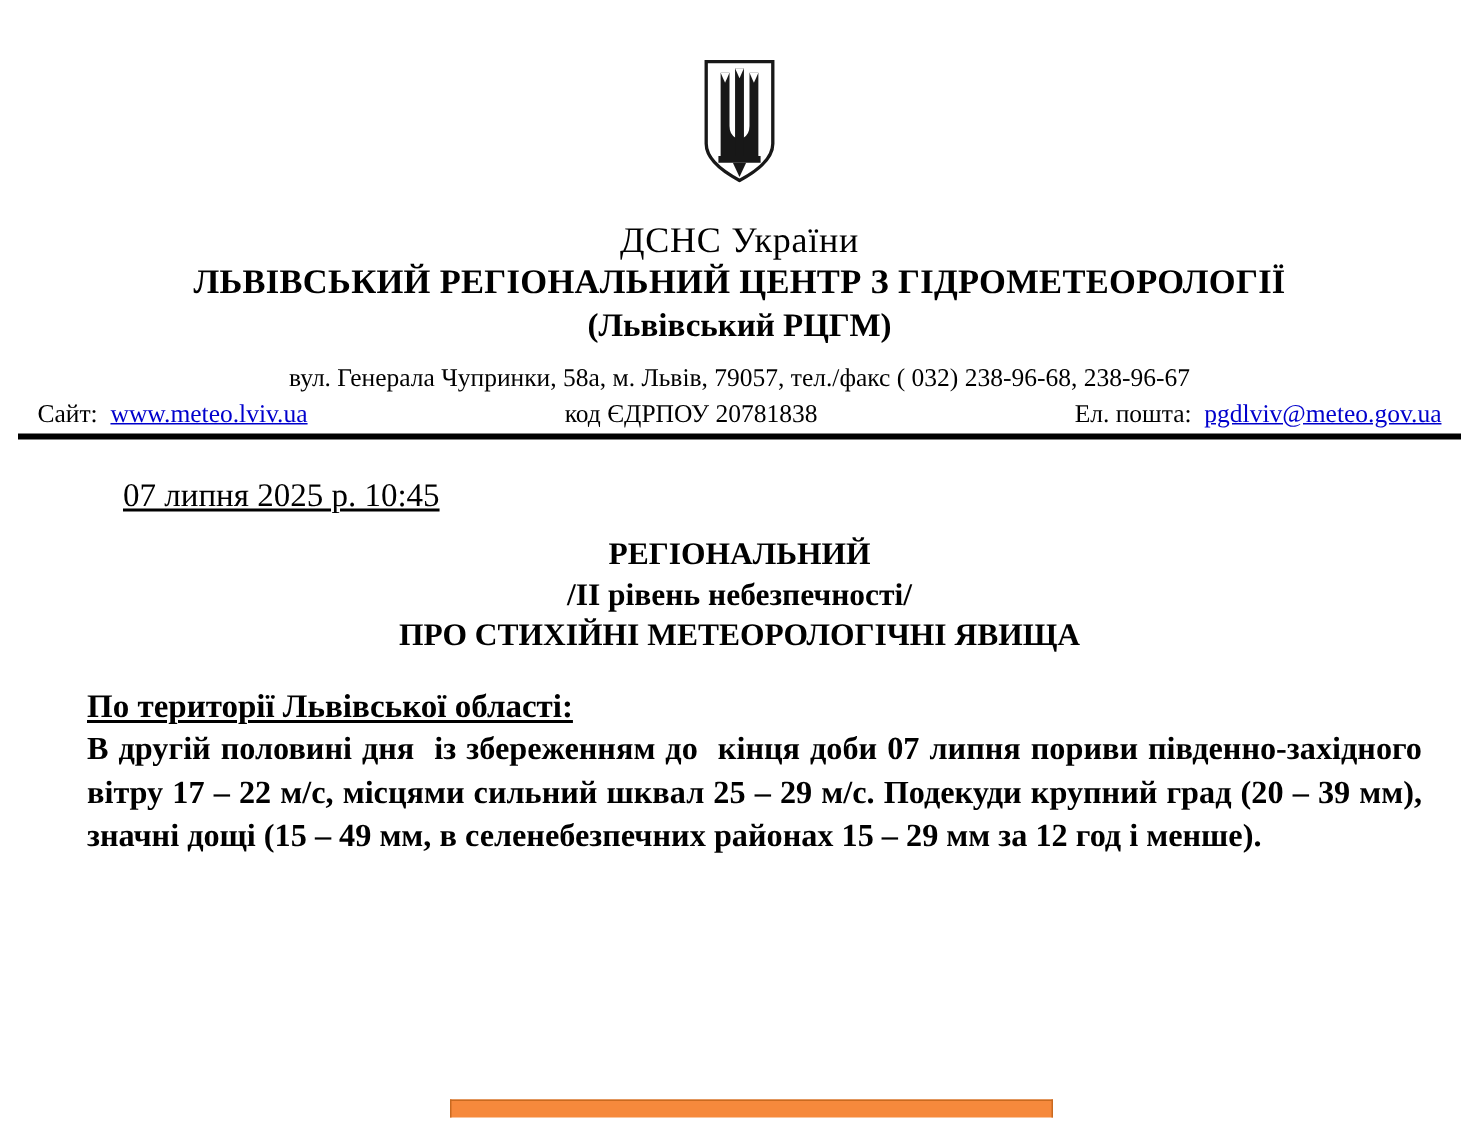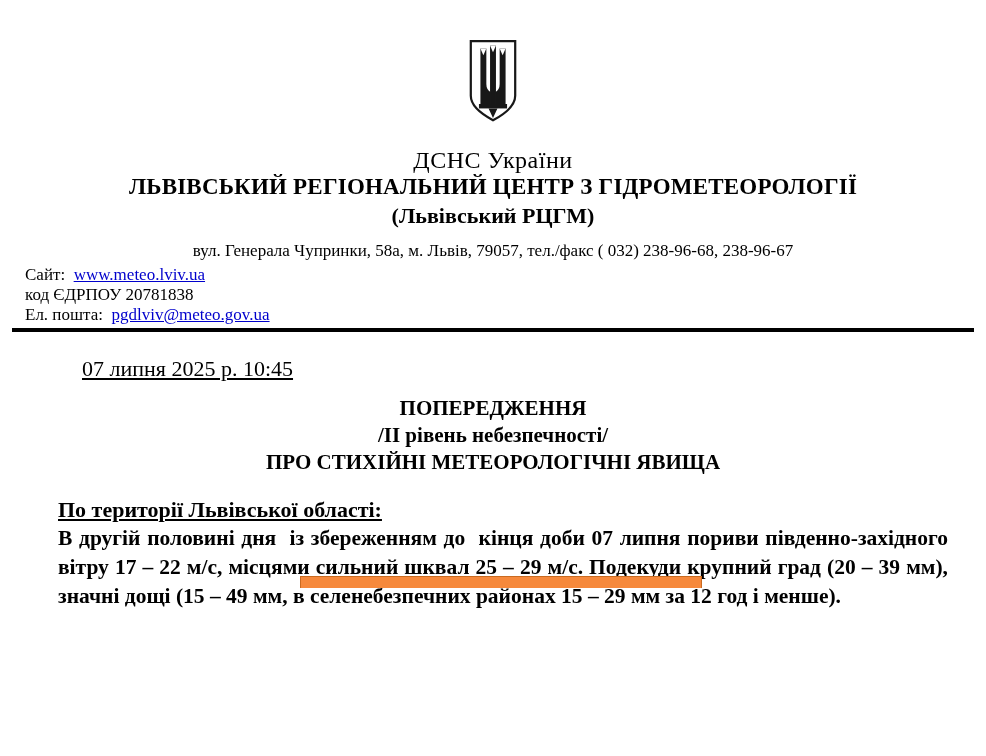--- a/index.html
+++ b/index.html
@@ -4,21 +4,21 @@
 <style>
   html, body { margin: 0; padding: 0; }
   body {
     width: 986px; height: 756px;
     background: #ffffff;
     font-family: "Liberation Serif", serif;
     color: #000000;
     position: relative;
     overflow: hidden;
   }
-  .page { position: relative; width: 986px; height: 588px; }
+  .page { position: relative; width: 986px; height: 745px; }
 
   
   .emblem-wrap { text-align: center; padding-top: 38px; }
   .emblem-wrap svg { display: inline-block; }
   .agency {
     text-align: center;
     font-size: 24px;
     margin-top: 10px;
     letter-spacing: 0.5px;
   }
@@ -39,21 +39,20 @@
     font-size: 17px;
     margin-top: 12px;
   }
   .contact-row {
     display: flex;
     justify-content: space-between;
     align-items: baseline;
     padding: 0 25px;
     font-size: 17px;
     margin-top: 4px;
-    flex-direction: column;
   }
   .link {
     color: #0000CC;
     text-decoration: underline;
     cursor: pointer;
   }
   .head-rule {
     border: none;
     border-top: 4px solid #000000;
     margin: 3px 12px 0 12px;
@@ -146,21 +145,21 @@
       <span>Ел. пошта:</span>&nbsp;
       <span class="link">pgdlviv@meteo.gov.ua</span>
     </span>
   </div>
 
   <hr class="head-rule">
 
   <div class="date-line">07 липня 2025 р. 10:45</div>
 
   <div class="title-block">
-    <div>ПОПЕРЕДЖЕННЯ</div>
+    <div>РЕГІОНАЛЬНИЙ</div>
     <div>/ІІ рівень небезпечності/</div>
     <div>ПРО СТИХІЙНІ МЕТЕОРОЛОГІЧНІ ЯВИЩА</div>
   </div>
 
   <div class="section">
     <div class="section-heading">По території Львівської області:</div>
     <div class="section-body">В другій половині дня  із збереженням до  кінця доби 07 липня пориви південно-західного вітру 17 – 22 м/с, місцями сильний шквал 25 – 29 м/с. Подекуди крупний град (20 – 39 мм), значні дощі (15 – 49 мм, в селенебезпечних районах 15 – 29 мм за 12 год і менше).</div>
   </div>
 
 

